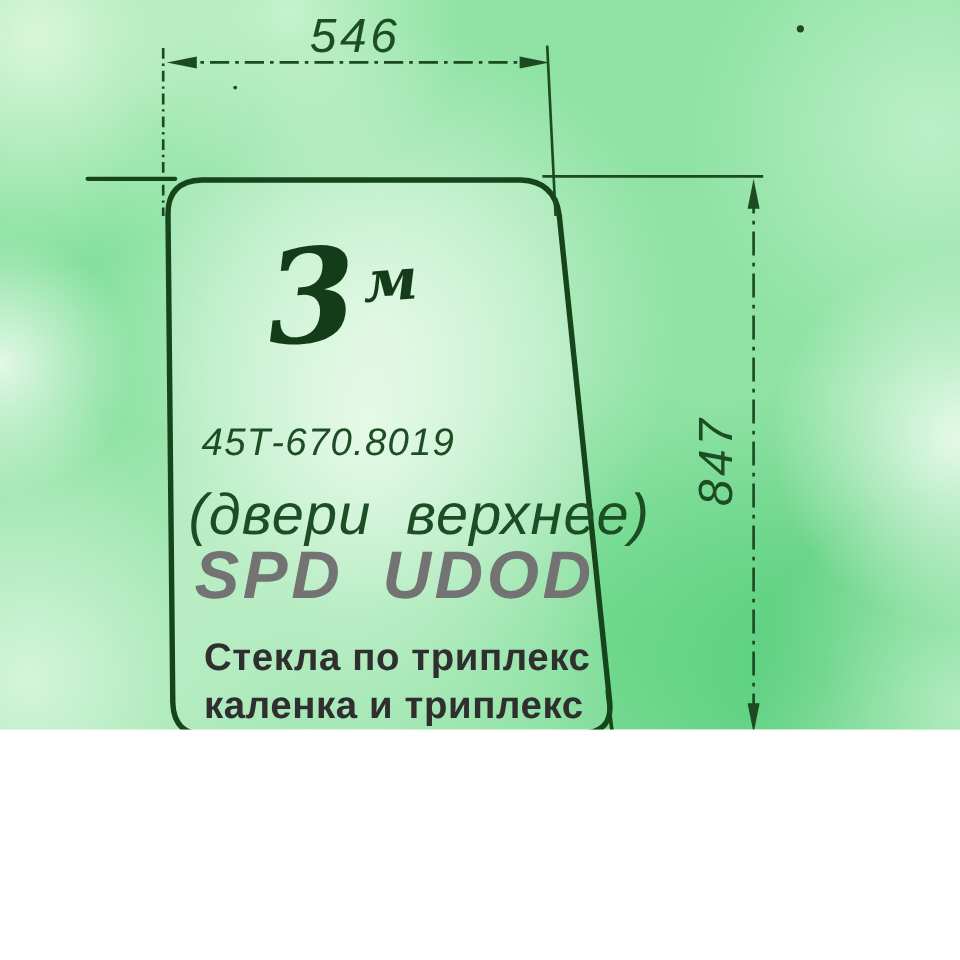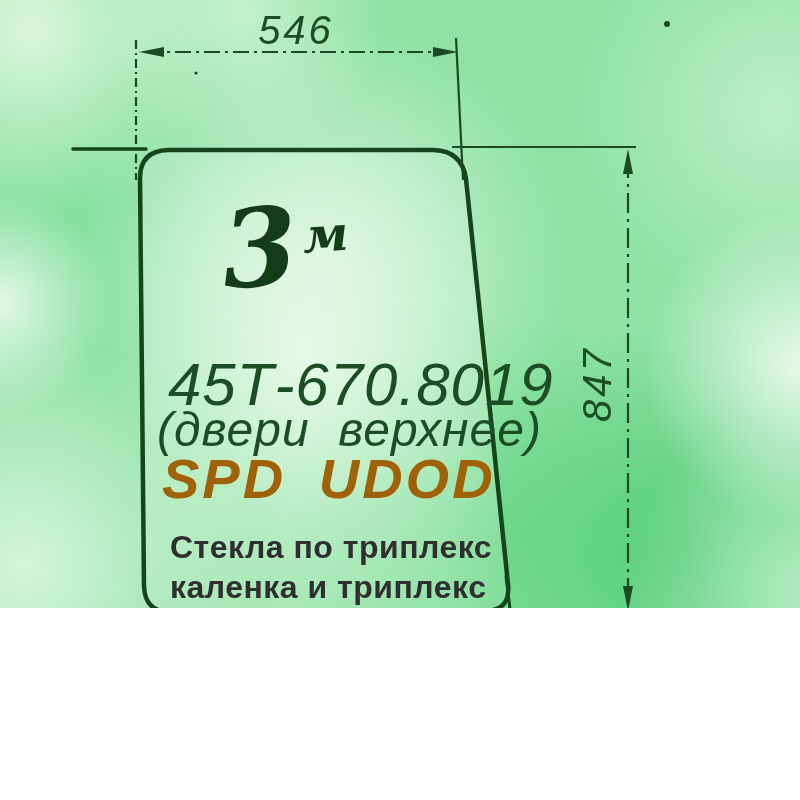--- a/index.html
+++ b/index.html
@@ -27,23 +27,23 @@
   .dimline{stroke:#1c4a22;stroke-width:2.2;fill:none;}
   .arrow{fill:#1c4a22;stroke:none;}
   .label{position:absolute;color:#1d4d24;}
   .dim-num{font-style:italic;font-size:40px;font-weight:400;letter-spacing:3px;text-align:center;}
   .dim-top{left:216px;top:8px;width:160px;}
   .dim-bottom{left:250px;top:666px;width:160px;font-size:42px;}
   .dim-right{left:517px;top:362px;width:160px;height:44px;transform:rotate(-90deg);}
   .sketch{left:222px;top:196px;transform:rotate(-4deg);color:#143c18;font-family:"DejaVu Serif",serif;font-style:italic;}
   .sketch .s3{font-size:108px;font-weight:700;line-height:100px;}
   .sketch .sm{font-size:48px;font-weight:700;vertical-align:30px;margin-left:6px;}
-  .part-number{left:168px;top:350px;font-style:italic;font-size:60px;letter-spacing:1px;white-space:pre;}
+  .part-number{left:168px;top:350px;font-style:italic;font-size:32px;letter-spacing:1px;white-space:pre;}
   .part-desc{left:157px;top:402px;font-style:italic;font-size:48px;letter-spacing:1px;white-space:pre;}
-  .brand{left:162px;top:446px;color:#a16207;font-style:italic;font-weight:700;font-size:56px;letter-spacing:3px;word-spacing:14px;white-space:pre;}
+  .brand{left:162px;top:446px;color:#737373;font-style:italic;font-weight:700;font-size:56px;letter-spacing:3px;word-spacing:14px;white-space:pre;}
   .note{left:170px;top:527px;color:#2f2f2f;font-weight:700;font-size:32px;line-height:40px;letter-spacing:.5px;}
 </style>
 </head>
 <body>
 
 <div class="canvas">
   <div class="bg"></div>
 
   <svg class="draw" width="800" height="800" viewBox="0 0 800 800">
     <defs>

